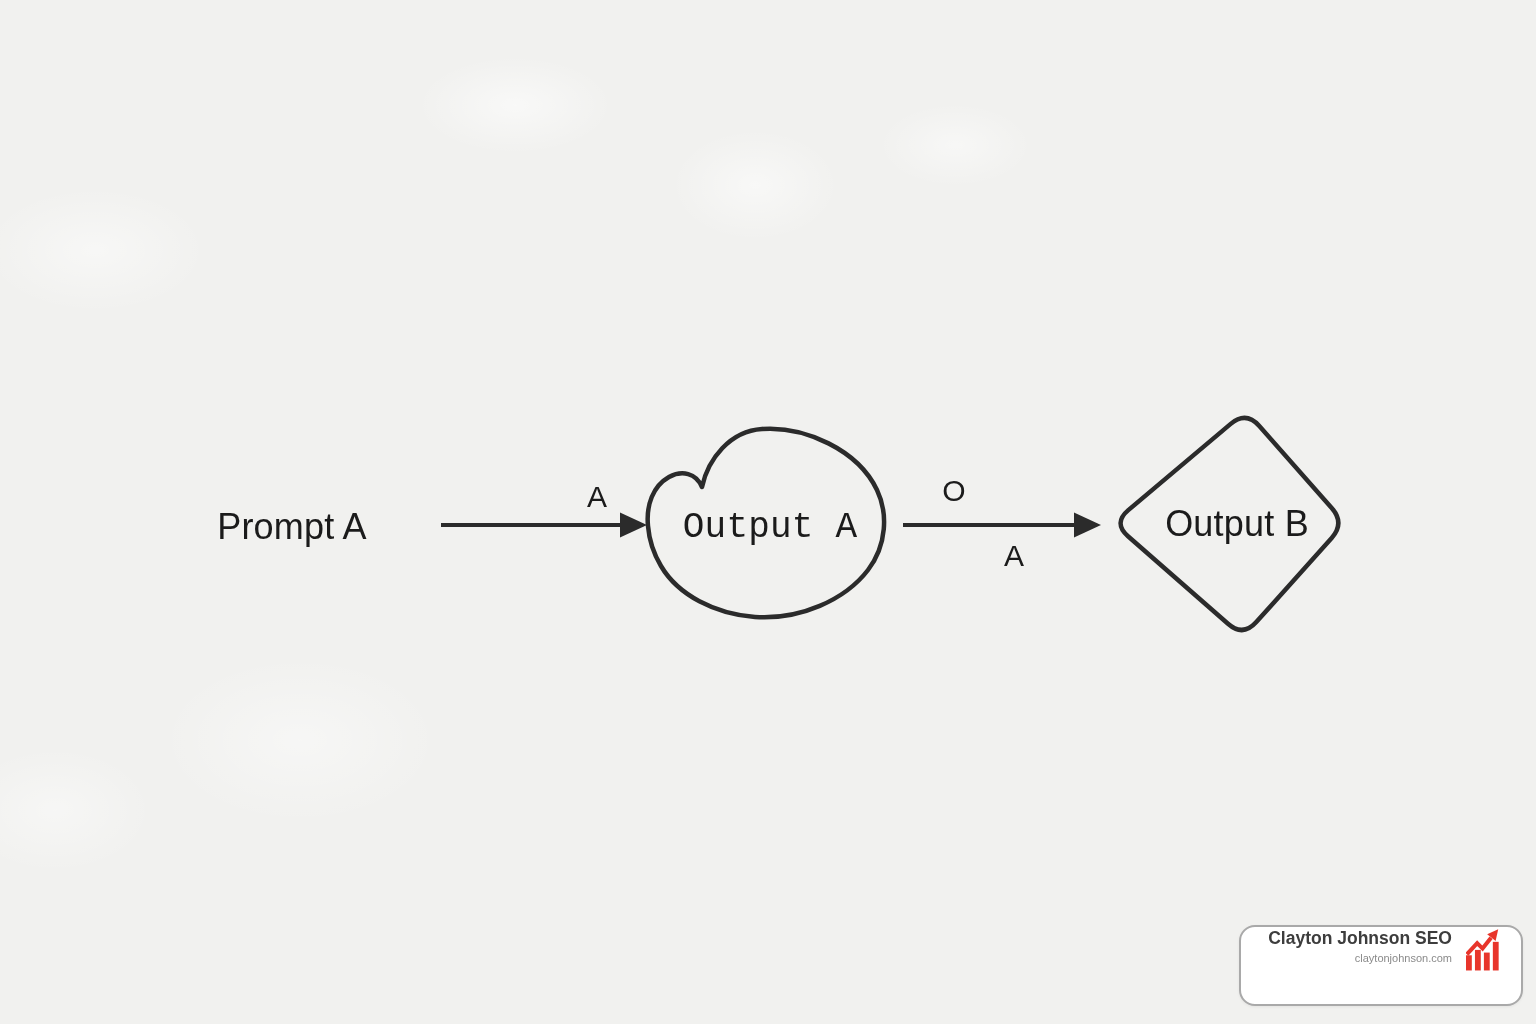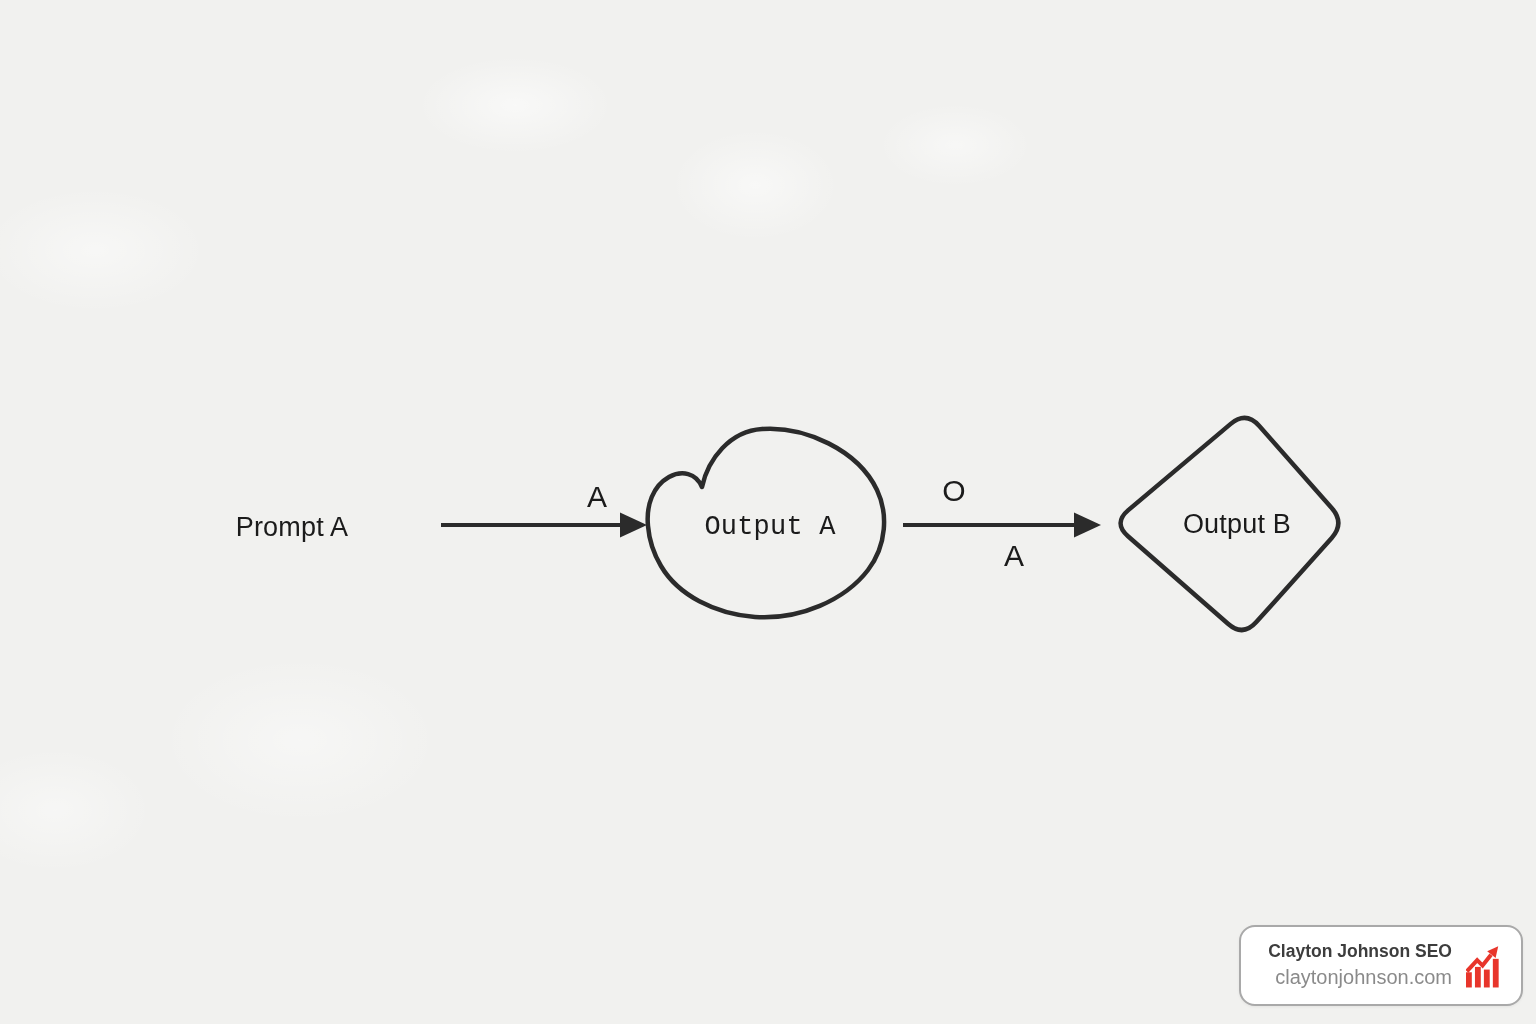--- a/index.html
+++ b/index.html
@@ -30,55 +30,55 @@
     left: 0;
     top: 0;
     width: 1536px;
     height: 1024px;
   }
   .diagram-label {
     position: absolute;
     transform: translate(-50%, -50%);
     color: #1b1b1b;
     white-space: nowrap;
-    font-size: 27px;
+    font-size: 36px;
     letter-spacing: 0.2px;
   }
   .edge-label {
     font-size: 30px;
   }
   .badge {
     position: absolute;
     left: 1239px;
     top: 925px;
     width: 284px;
     height: 81px;
     box-sizing: border-box;
     background: #ffffff;
     border: 2px solid #a9a9a9;
     border-radius: 16px;
     display: flex;
-    align-items: center;
+    align-items: flex-start;
     justify-content: flex-end;
     padding-right: 21px;
     box-shadow: 0 1px 3px rgba(0,0,0,0.06);
   }
   .badge-text {
     text-align: right;
     margin-right: 14px;
     line-height: 1.35;
   }
   .badge-title {
     font-size: 17.5px;
     font-weight: 700;
     color: #3d3d3d;
     white-space: nowrap;
   }
   .badge-domain {
-    font-size: 20px;
+    font-size: 11px;
     font-weight: 400;
     color: #8a8a8a;
     white-space: nowrap;
   }
   .badge-icon {
     display: block;
     flex: 0 0 auto;
   }
 </style>
 </head>

